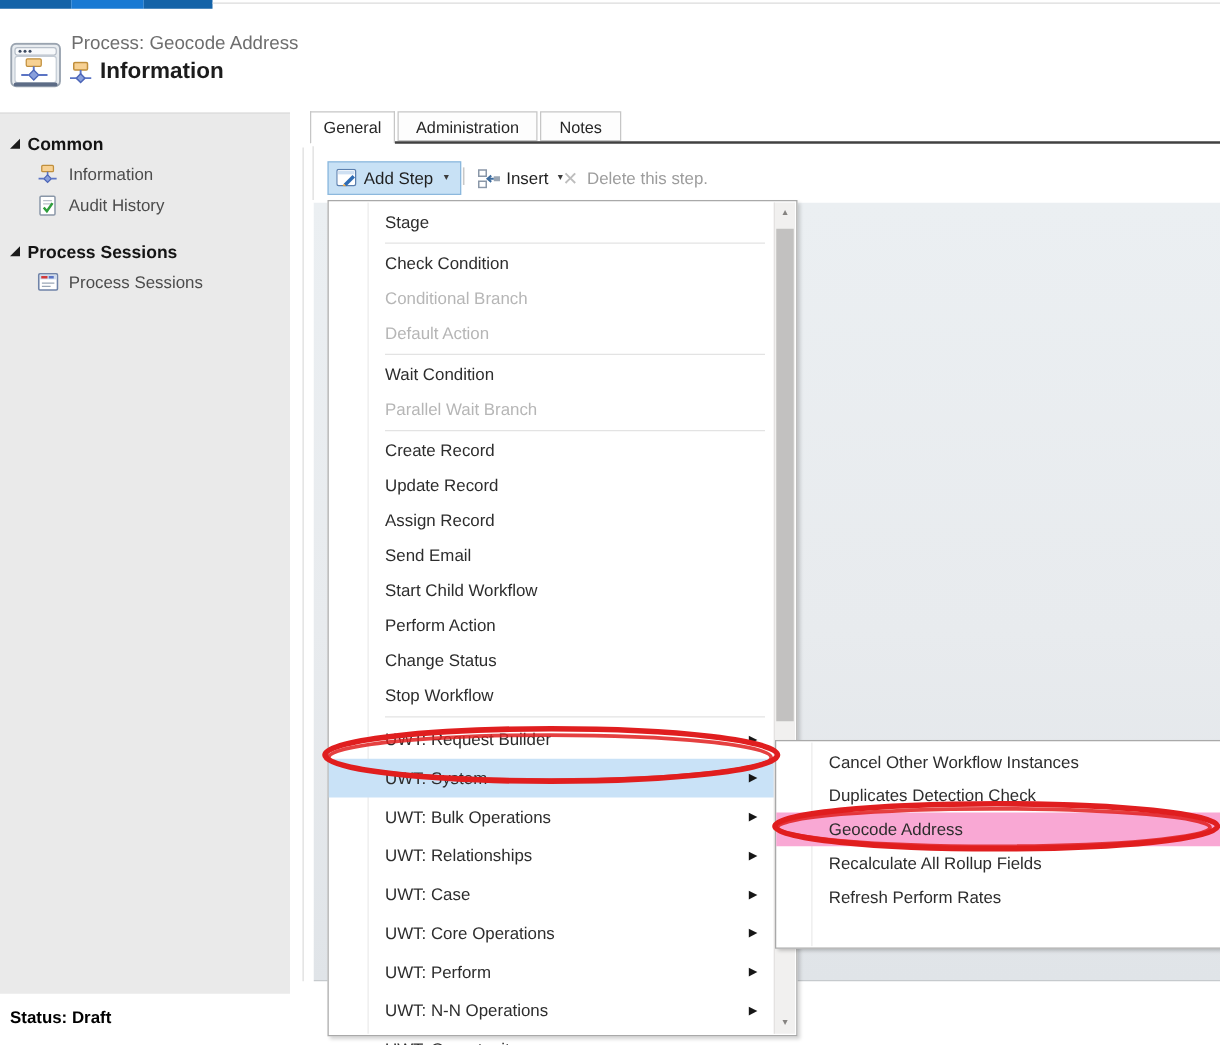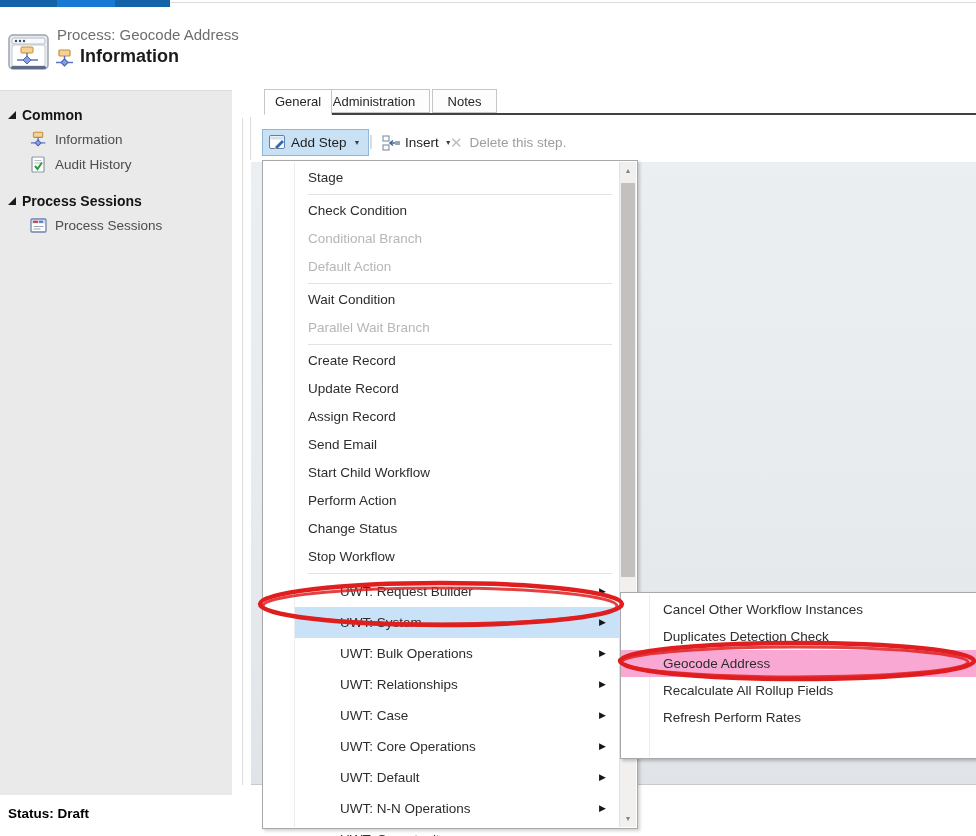--- a/index.html
+++ b/index.html
@@ -48,21 +48,21 @@
   .xglyph{font-size:15px;font-weight:bold;color:#bdbdbd;}
 
   
   .canvas{left:251px;top:160px;width:725px;height:625px;border-top:2px solid #ffffff;border-bottom:1px solid #c6cacd;box-sizing:border-box;background:linear-gradient(180deg,#ebeff2 0%,#e8ebee 55%,#e0e4e8 100%);}
 
   
   .menu{left:262px;top:160px;width:376px;height:669px;background:#ffffff;border:1px solid #a9a9a9;box-sizing:border-box;z-index:5;box-shadow:2px 2px 3px rgba(0,0,0,0.18);}
   .menu-gutter{position:absolute;left:31px;top:1px;bottom:1px;width:1px;background:#ececec;}
   .menu-rows{position:absolute;left:0;top:3px;width:357px;}
   .mi{position:relative;height:28px;line-height:28px;padding-left:45px;font-size:13.5px;color:#2d2d2d;cursor:default;white-space:nowrap;}
-  .mi.uwt{height:31px;line-height:31px;margin-left:32px;}
+  .mi.uwt{height:31px;line-height:31px;}
   .mi.disabled{color:#b6b6b6;}
   .mi.hl{background:#c9e2f7;}
   .mi .sub-arrow{position:absolute;right:14px;top:0;font-size:9px;color:#161616;}
   .msep{height:1px;background:#e3e3e3;margin:2px 8px 2px 45px;}
 
   
   .mscroll{position:absolute;top:1px;right:1px;bottom:1px;width:17px;background:#f1f0ef;border-left:1px solid #e4e2e1;box-sizing:border-box;}
   .mscroll .sbtn{position:absolute;left:0;width:16px;height:17px;text-align:center;line-height:17px;font-size:7px;color:#868381;cursor:default;}
   .sbtn-up{top:0;}
   .sbtn-down{bottom:0;}
@@ -146,21 +146,21 @@
       <rect x="2" y="3" width="13" height="3.5" fill="#cfdcee"></rect>
       <rect x="3" y="3.8" width="5" height="2" fill="#d23a3a"></rect>
       <rect x="9" y="3.8" width="4" height="2" fill="#5b74c4"></rect>
       <line x1="3.5" y1="9.5" x2="13.5" y2="9.5" stroke="#9aa6b6" stroke-width="1"></line>
       <line x1="3.5" y1="12" x2="10.5" y2="12" stroke="#9aa6b6" stroke-width="1"></line>
     </svg>
     <span>Process Sessions</span>
   </div>
 </div>
 
-<div class="tab tab-active" style="left:264px;width:68px;">General</div>
+<div class="tab tab-active" style="left:248px;width:68px;">General</div>
 <div class="tab" style="left:318px;width:112px;">Administration</div>
 <div class="tab" style="left:432px;width:65px;">Notes</div>
 <div class="abs tabline"></div>
 
 <div class="abs vline-page"></div>
 <div class="abs vline-toolbar"></div>
 
 <div class="abs canvas"></div>
 
 <div class="abs addstep-btn">
@@ -228,21 +228,21 @@
     </div>
     <div class="mi uwt">
       <span>UWT: Case</span>
       <span class="sub-arrow">▶</span>
     </div>
     <div class="mi uwt">
       <span>UWT: Core Operations</span>
       <span class="sub-arrow">▶</span>
     </div>
     <div class="mi uwt">
-      <span>UWT: Default</span>
+      <span>UWT: Perform</span>
       <span class="sub-arrow">▶</span>
     </div>
     <div class="mi uwt">
       <span>UWT: N-N Operations</span>
       <span class="sub-arrow">▶</span>
     </div>
     <div class="mi uwt">
       <span>UWT: Opportunity</span>
       <span class="sub-arrow">▶</span>
     </div>

